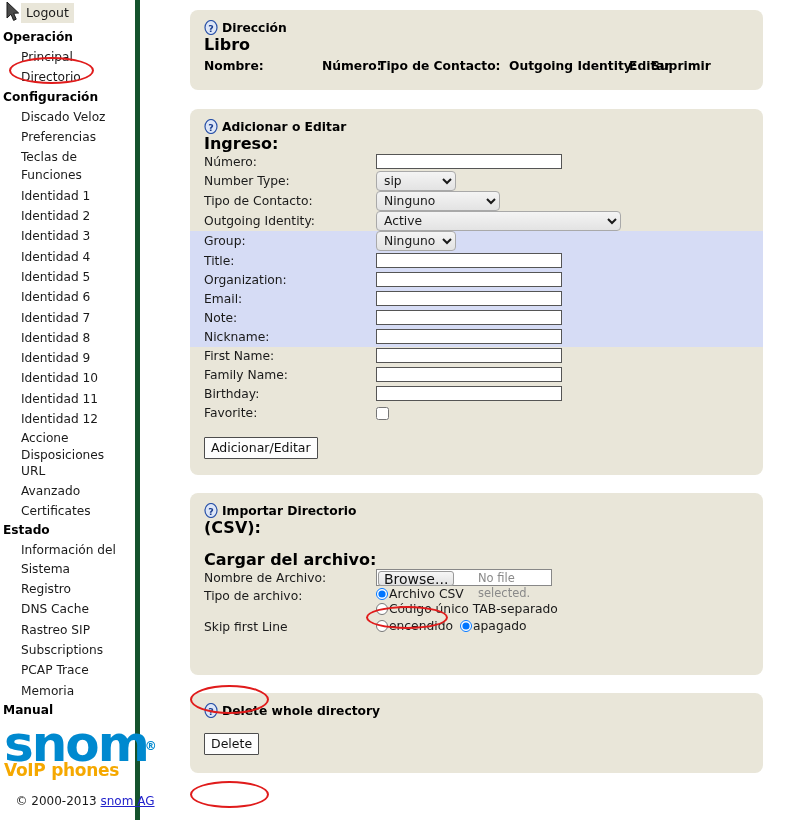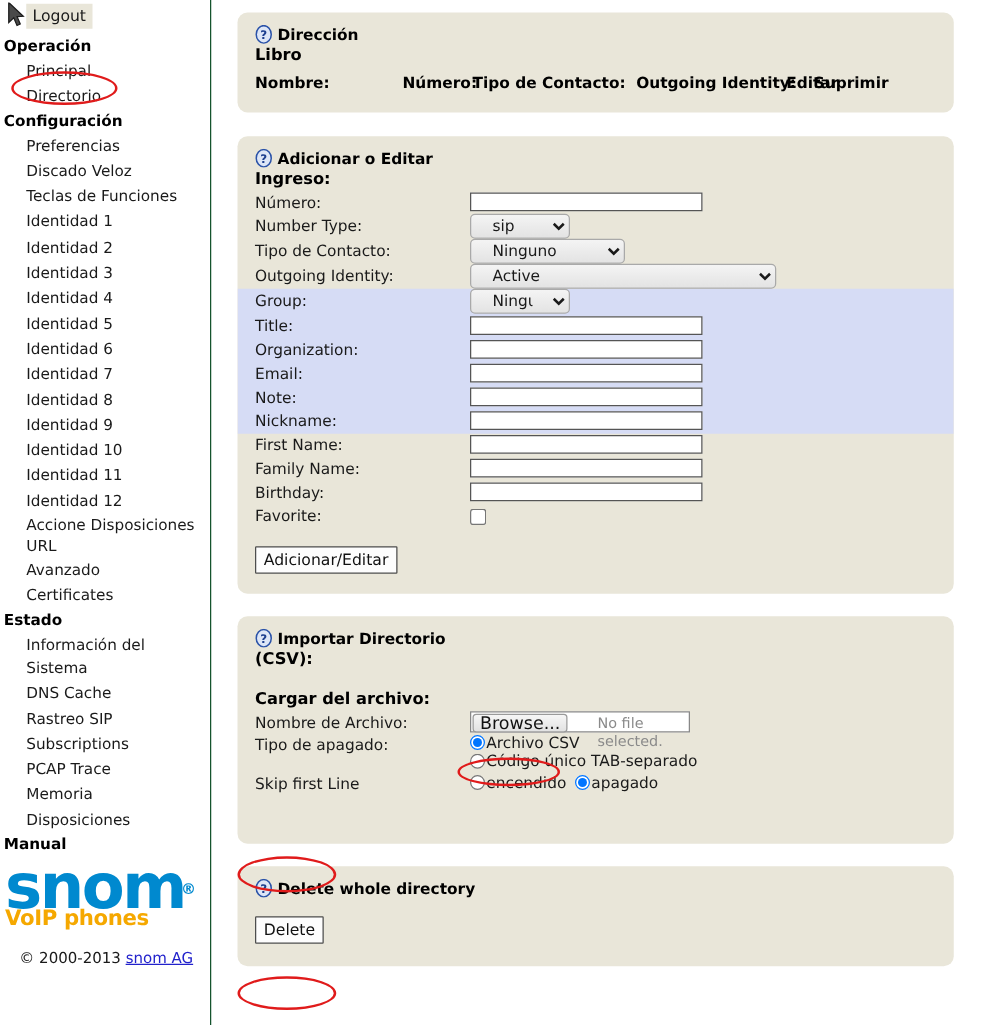--- a/index.html
+++ b/index.html
@@ -13,24 +13,24 @@
     width: 785px;
     height: 820px;
     overflow: hidden;
     background: #ffffff;
   }
 
   
   #sidebar {
     position: absolute;
     left: 0; top: 0;
-    width: 169px;
+    width: 140px;
     height: 820px;
     background: #ffffff;
-    border-right: 1px solid #14532d;
+    border-right: 5px solid #14532d;
     box-sizing: border-box;
   }
   .logout-wrap {
     position: relative;
     height: 22px;
     margin: 2px 0 4px 0;
   }
   .logout-btn {
     position: absolute;
     left: 21px;
@@ -144,21 +144,21 @@
     line-height: 16px;
     margin-bottom: 1px;
   }
   .help-icon {
     display: inline-block;
     vertical-align: -3px;
     margin-right: 4px;
     width: 14px; height: 15px;
   }
   .panel-subtitle {
-    font-size: 13px;
+    font-size: 16px;
     font-weight: bold;
     color: #000;
     line-height: 16px;
   }
 
   
   .ab-header {
     margin-top: 5px;
     font-size: 12.3px;
     font-weight: bold;
@@ -194,21 +194,21 @@
     padding: 0 2px;
     box-sizing: content-box;
     font-family: "DejaVu Sans", "Liberation Sans", sans-serif;
   }
   select.sel {
     font-size: 12.3px;
     font-family: "DejaVu Sans", "Liberation Sans", sans-serif;
     background: linear-gradient(#f4f4f4, #e3e3e3);
     border: 1px solid #a9a9a9;
     border-radius: 4px;
-    padding: 1px 13px;
+    padding: 1px 3px;
     color: #1a1a1a;
     height: 20px;
   }
   select.sel-sm { width: 80px; }
   select.sel-md { width: 124px; }
   select.sel-lg { width: 245px; }
   select.sel-xs { width: 80px; }
 
   input[type=checkbox].cbx {
     width: 13px; height: 13px; margin: 0;
@@ -277,47 +277,47 @@
         <polygon points="1,0 1,16 5,12.2 7.6,18.4 10.2,17.2 7.7,11.3 12.6,11" fill="#4a4a4a" stroke="#1b1b1b" stroke-width="1"></polygon>
       </svg>
       <button class="logout-btn">Logout</button>
     </div>
 
     <div class="nav-group">Operación</div>
     <div class="nav-item">Principal</div>
     <div class="nav-item">Directorio</div>
 
     <div class="nav-group">Configuración</div>
+    <div class="nav-item">Discado Veloz</div>
     <div class="nav-item">Preferencias</div>
-    <div class="nav-item">Discado Veloz</div>
     <div class="nav-item">Teclas de Funciones</div>
     <div class="nav-item">Identidad 1</div>
     <div class="nav-item">Identidad 2</div>
     <div class="nav-item">Identidad 3</div>
     <div class="nav-item">Identidad 4</div>
     <div class="nav-item">Identidad 5</div>
     <div class="nav-item">Identidad 6</div>
     <div class="nav-item">Identidad 7</div>
     <div class="nav-item">Identidad 8</div>
     <div class="nav-item">Identidad 9</div>
     <div class="nav-item">Identidad 10</div>
     <div class="nav-item">Identidad 11</div>
     <div class="nav-item">Identidad 12</div>
     <div class="nav-item wrap">Accione Disposiciones URL</div>
     <div class="nav-item">Avanzado</div>
     <div class="nav-item">Certificates</div>
 
     <div class="nav-group">Estado</div>
     <div class="nav-item">Información del Sistema</div>
+    <div class="nav-item">Registro</div>
     <div class="nav-item">DNS Cache</div>
     <div class="nav-item">Rastreo SIP</div>
     <div class="nav-item">Subscriptions</div>
     <div class="nav-item">PCAP Trace</div>
     <div class="nav-item">Memoria</div>
-    <div class="nav-item">Disposiciones</div>
 
     <div class="nav-group">Manual</div>
 
     <div class="logo-block">
       <div class="logo-snom">
         <span>snom</span><span class="logo-reg">®</span>
       </div>
       <div class="logo-tag">
         <span>VoIP</span>&nbsp;<span>phones</span>
       </div>
@@ -458,21 +458,21 @@
               <tr class="form-row">
             <td class="lbl">Nombre de Archivo:</td>
             <td>
               <span class="file-ctl">
                 <button class="file-btn">Browse...</button>
                 <span class="file-status">No file selected.</span>
               </span>
             </td>
           </tr>
           <tr class="form-row">
-            <td class="lbl" style="vertical-align:top; padding-top:2px !important;">Tipo de apagado:</td>
+            <td class="lbl" style="vertical-align:top; padding-top:2px !important;">Tipo de archivo:</td>
             <td style="vertical-align:top;">
               <div class="radio-line">
                 <input type="radio" name="ftype" checked="" style=""><label>Archivo CSV</label>
               </div>
               <div class="radio-line">
                 <input type="radio" name="ftype" style=""><label>Código único TAB-separado</label>
               </div>
             </td>
           </tr>
           <tr class="form-row">

